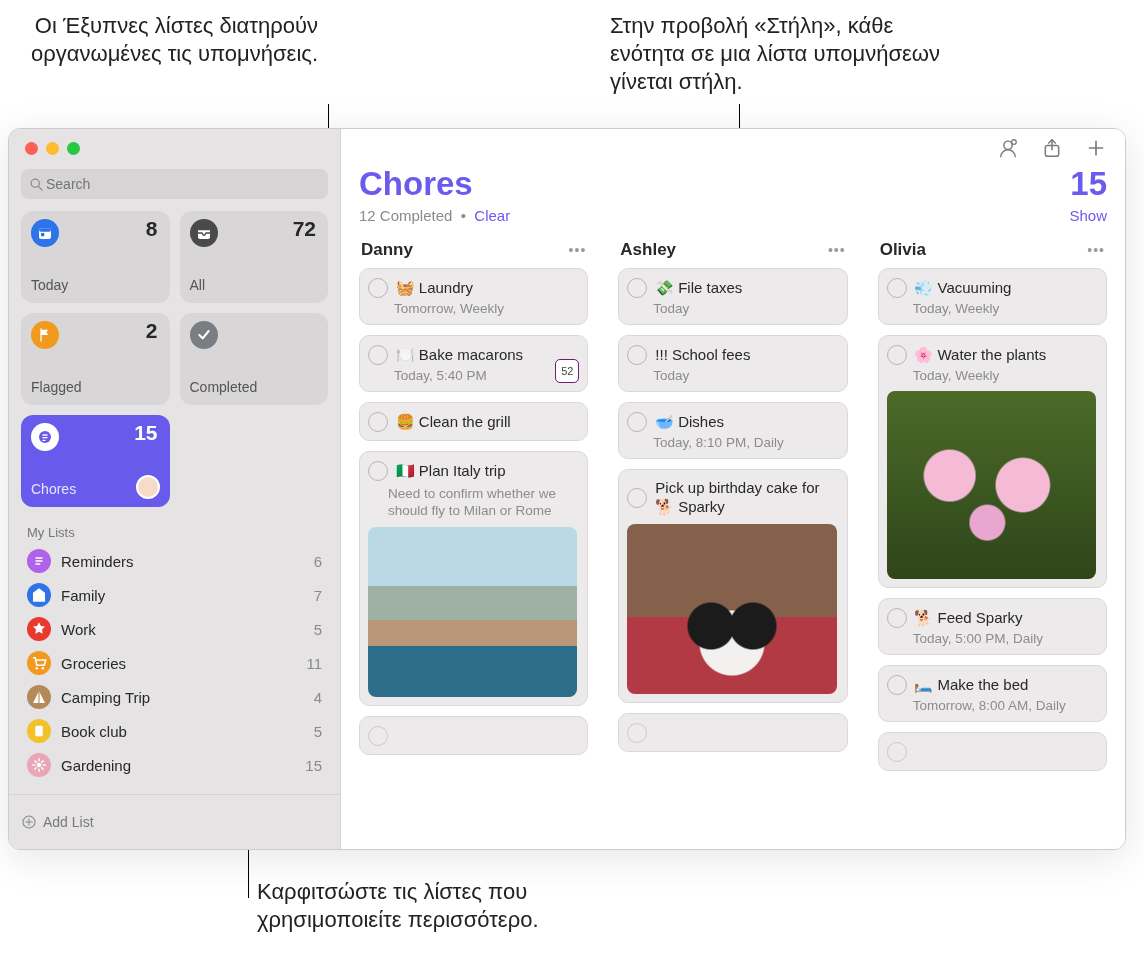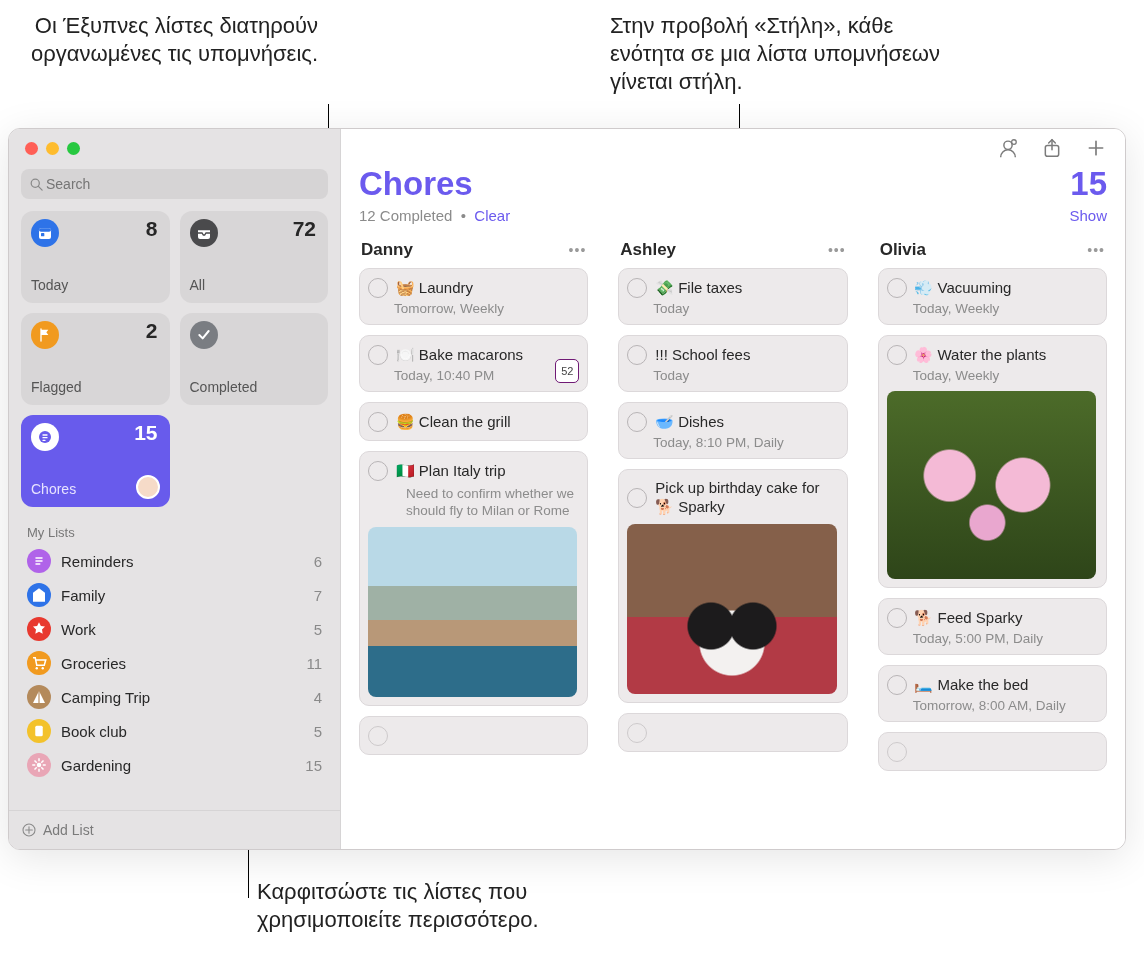--- a/index.html
+++ b/index.html
@@ -35,21 +35,21 @@
 .tile.selected{background:var(--card-sel);color:#fff}
 .tile.selected .num{color:#fff}
 .tile.selected .lbl{color:#e7e3ff}
 .avatar-mini{position:absolute;right:10px;bottom:8px;width:20px;height:20px;border-radius:50%;background:#f6dbc8;border:2px solid #fff}
 .sec-hdr{padding:8px 18px 4px 18px;font-size:13px;color:#777}
 .lists{padding:0 6px 0 6px}
 .lrow{display:flex;align-items:center;height:34px;padding:0 12px;border-radius:8px}
 .lrow .ic{width:24px;height:24px;border-radius:50%;margin-right:10px;flex:0 0 auto;display:flex;align-items:center;justify-content:center}
 .lrow .nm{flex:1;font-size:15px}
 .lrow .ct{color:#8a8a8a;font-size:15px}
-.addlist{position:absolute;left:0;right:0;bottom:0;height:30px;background:linear-gradient(to bottom,rgba(229,227,228,.3),#e5e3e4 40%);border-top:1px solid var(--border);display:flex;align-items:center;padding:4px 12px;font-size:14px;color:#7a7a7a}
+.addlist{position:absolute;left:0;right:0;bottom:0;height:30px;background:linear-gradient(to bottom,rgba(229,227,228,.3),#e5e3e4 40%);border-top:1px solid var(--border);display:flex;align-items:center;padding:12px 12px;font-size:14px;color:#7a7a7a}
 .addlist svg{margin-right:6px}
 .content{position:absolute;left:332px;right:0;top:0;bottom:0;background:#fff;overflow:hidden}
 .topbar{height:34px;display:flex;justify-content:flex-end;align-items:center;gap:22px;padding:2px 18px 0 16px}
 .tbtn{width:22px;height:22px;display:flex;align-items:center;justify-content:center;color:#7b7b7b}
 .header{display:flex;justify-content:space-between;align-items:flex-start;padding:0 18px}
 .title{font-size:33px;font-weight:700;color:var(--accent)}
 .big{font-size:33px;font-weight:700;color:var(--accent);text-align:right}
 .sub{display:flex;justify-content:space-between;padding:4px 18px 6px 18px;font-size:15px}
 .sub .l{color:#8b8b8b}
 .sub .clear,.sub .show{color:var(--accent)}
@@ -57,21 +57,21 @@
 .col{flex:1;min-width:0;display:flex;flex-direction:column}
 .colhdr{display:flex;justify-content:space-between;align-items:center;padding:4px 2px 8px 2px}
 .colhdr .nm{font-weight:700;font-size:17px}
 .more{color:#9a9a9a;letter-spacing:1px;font-size:14px}
 .items{display:flex;flex-direction:column;gap:10px;overflow:hidden}
 .card{background:var(--chip);border:1px solid var(--chip-border);border-radius:10px;padding:8px 10px 8px 8px;position:relative}
 .card .row1{display:flex;align-items:center;gap:8px}
 .rchk{width:18px;height:18px;border:1.5px solid #b8b4b6;border-radius:50%;flex:0 0 auto;margin-top:1px}
 .rtitle{font-size:15px;line-height:19px}
 .rsub{font-size:13.5px;color:#8c8c8c;margin:3px 0 0 26px}
-.rnote{font-size:13.5px;color:#8c8c8c;margin:4px 0 0 38px;line-height:17px}
+.rnote{font-size:13.5px;color:#8c8c8c;margin:4px 0 0 20px;line-height:17px}
 .calbadge{position:absolute;right:8px;bottom:8px;width:22px;height:22px;background:#fff;border:1px solid #701a75;border-radius:5px;font-size:11px;display:flex;align-items:center;justify-content:center;color:#444}
 .thumb{margin:8px 0 0 0;border-radius:8px;overflow:hidden;height:170px}
 .thumb-inner{width:100%;height:100%}
 .thumb-italy{background:linear-gradient(to bottom,#b9d9e7 0%,#b9d9e7 35%,#9fb1a5 35%,#9fb1a5 55%,#b89878 55%,#b89878 70%,#2d6d8a 70%,#2d6d8a 100%)}
 .thumb-dog{background:
   radial-gradient(circle at 60% 60%,#1c1b1c 0 14%,transparent 15%),
   radial-gradient(circle at 40% 60%,#1c1b1c 0 14%,transparent 15%),
   radial-gradient(circle at 50% 70%,#f3f1f0 0 20%,transparent 21%),
   linear-gradient(to bottom,#85604a 0 55%,#b23a45 55% 100%)}
 .thumb-flowers{background:
@@ -298,21 +298,21 @@
                   <div class="rchk"></div>
                   <div class="rtitle">🧺 Laundry</div>
                 </div>
                 <div class="rsub">Tomorrow, Weekly</div>
               </div>
               <div class="card">
                 <div class="row1">
                   <div class="rchk"></div>
                   <div class="rtitle">🍽️ Bake macarons</div>
                 </div>
-                <div class="rsub">Today, 10:40 PM</div>
+                <div class="rsub">Today, 5:40 PM</div>
                 <div class="calbadge">52</div>
               </div>
               <div class="card">
                 <div class="row1">
                   <div class="rchk"></div>
                   <div class="rtitle">🍔 Clean the grill</div>
                 </div>
               </div>
               <div class="card">
                 <div class="row1">

